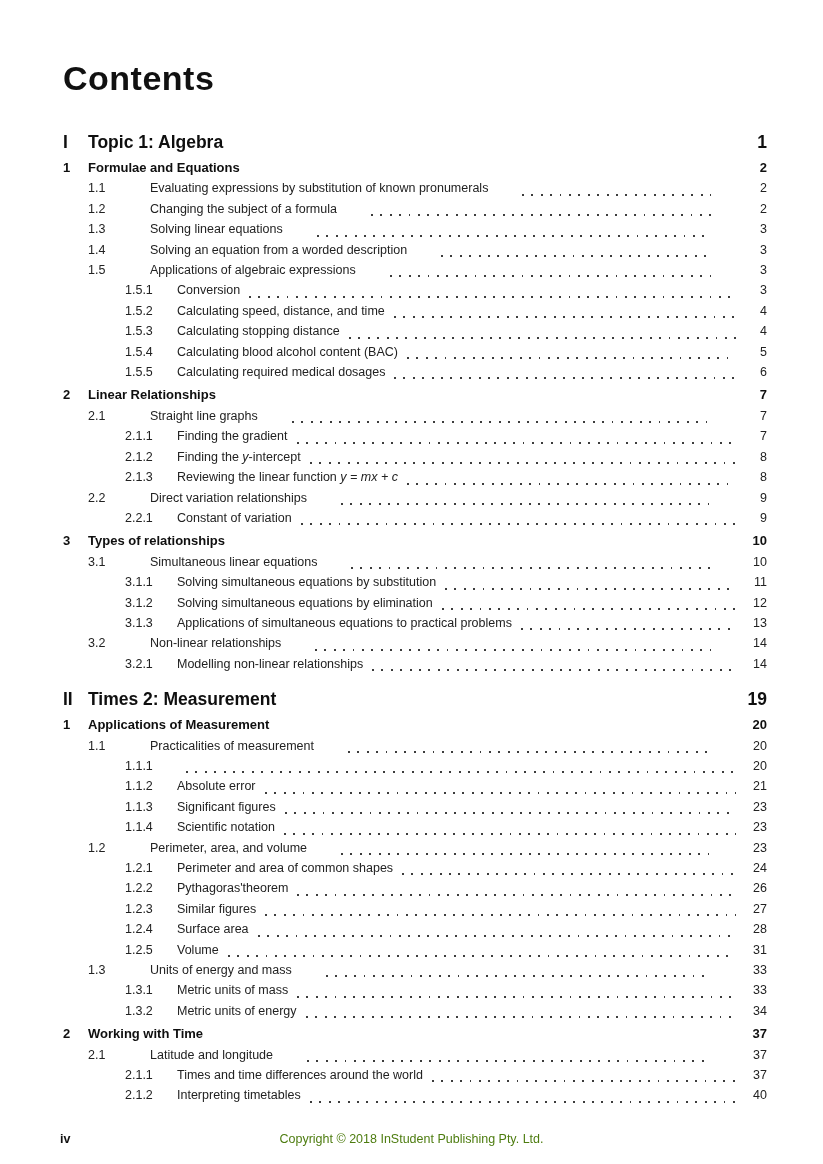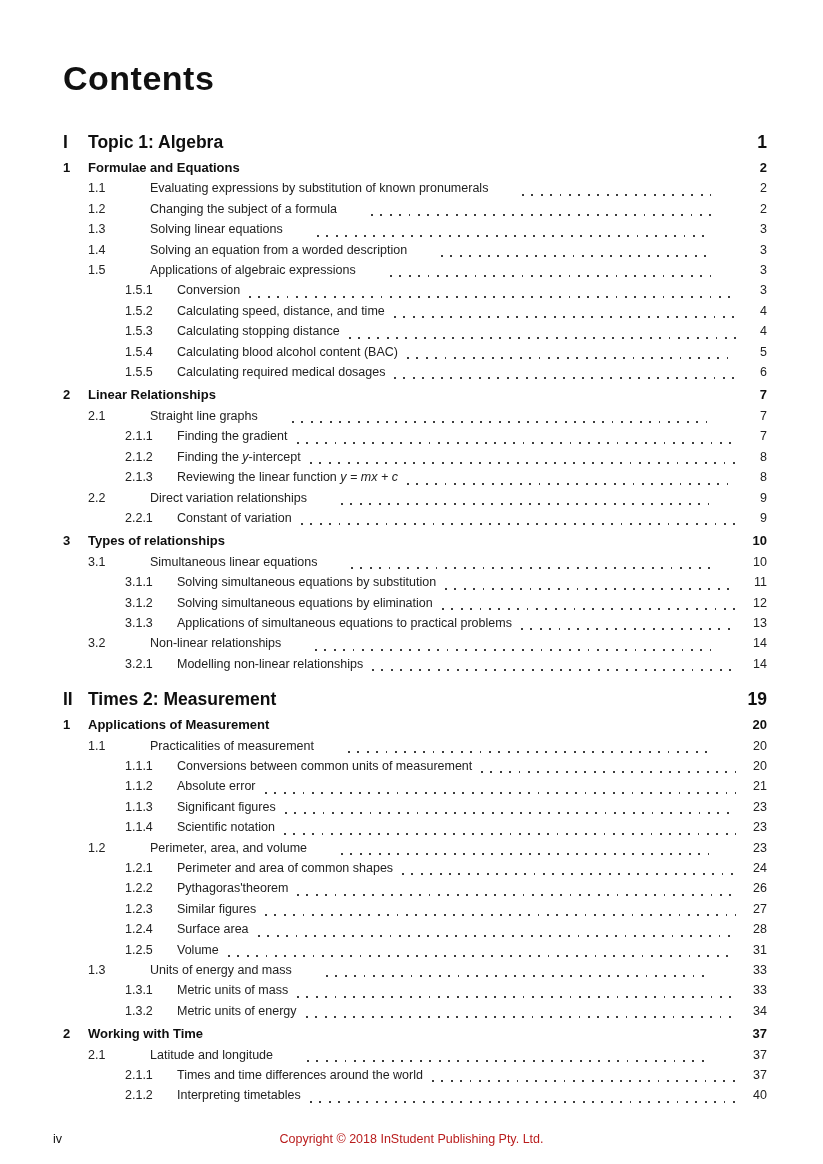--- a/index.html
+++ b/index.html
@@ -88,32 +88,32 @@
   .footer {
     position: absolute;
     left: 0;
     right: 0;
     top: 1132px;
     height: 22px;
     font-size: 12.5px;
   }
   .footer .folio {
     position: absolute;
-    left: 53px;
+    left: 60px;
     top: 0;
-    font-weight: normal;
+    font-weight: bold;
     color: #111111;
   }
   .footer .copy {
     position: absolute;
     left: 0;
     right: 0;
     top: 0;
     text-align: center;
-    color: #b91c1c;
+    color: #4d7c0f;
   }
 </style>
 </head>
 <body>
 
 <div class="page">
   <div class="content">
     <h1 class="doc-title">Contents</h1>
     <div class="toc">
         <div class="row part">
@@ -285,21 +285,20 @@
           <span class="pg">20</span>
         </div>
         <div class="row section">
           <span class="num">1.1</span>
           <span class="ttl">Practicalities of measurement</span>
           <span class="leader"></span>
           <span class="pg">20</span>
         </div>
         <div class="row subsection">
           <span class="num">1.1.1</span>
-          <span class="ttl">Conversions between common units of measurement</span>
           <span class="leader"></span>
           <span class="pg">20</span>
         </div>
         <div class="row subsection">
           <span class="num">1.1.2</span>
           <span class="ttl">Absolute error</span>
           <span class="leader"></span>
           <span class="pg">21</span>
         </div>
         <div class="row subsection">

